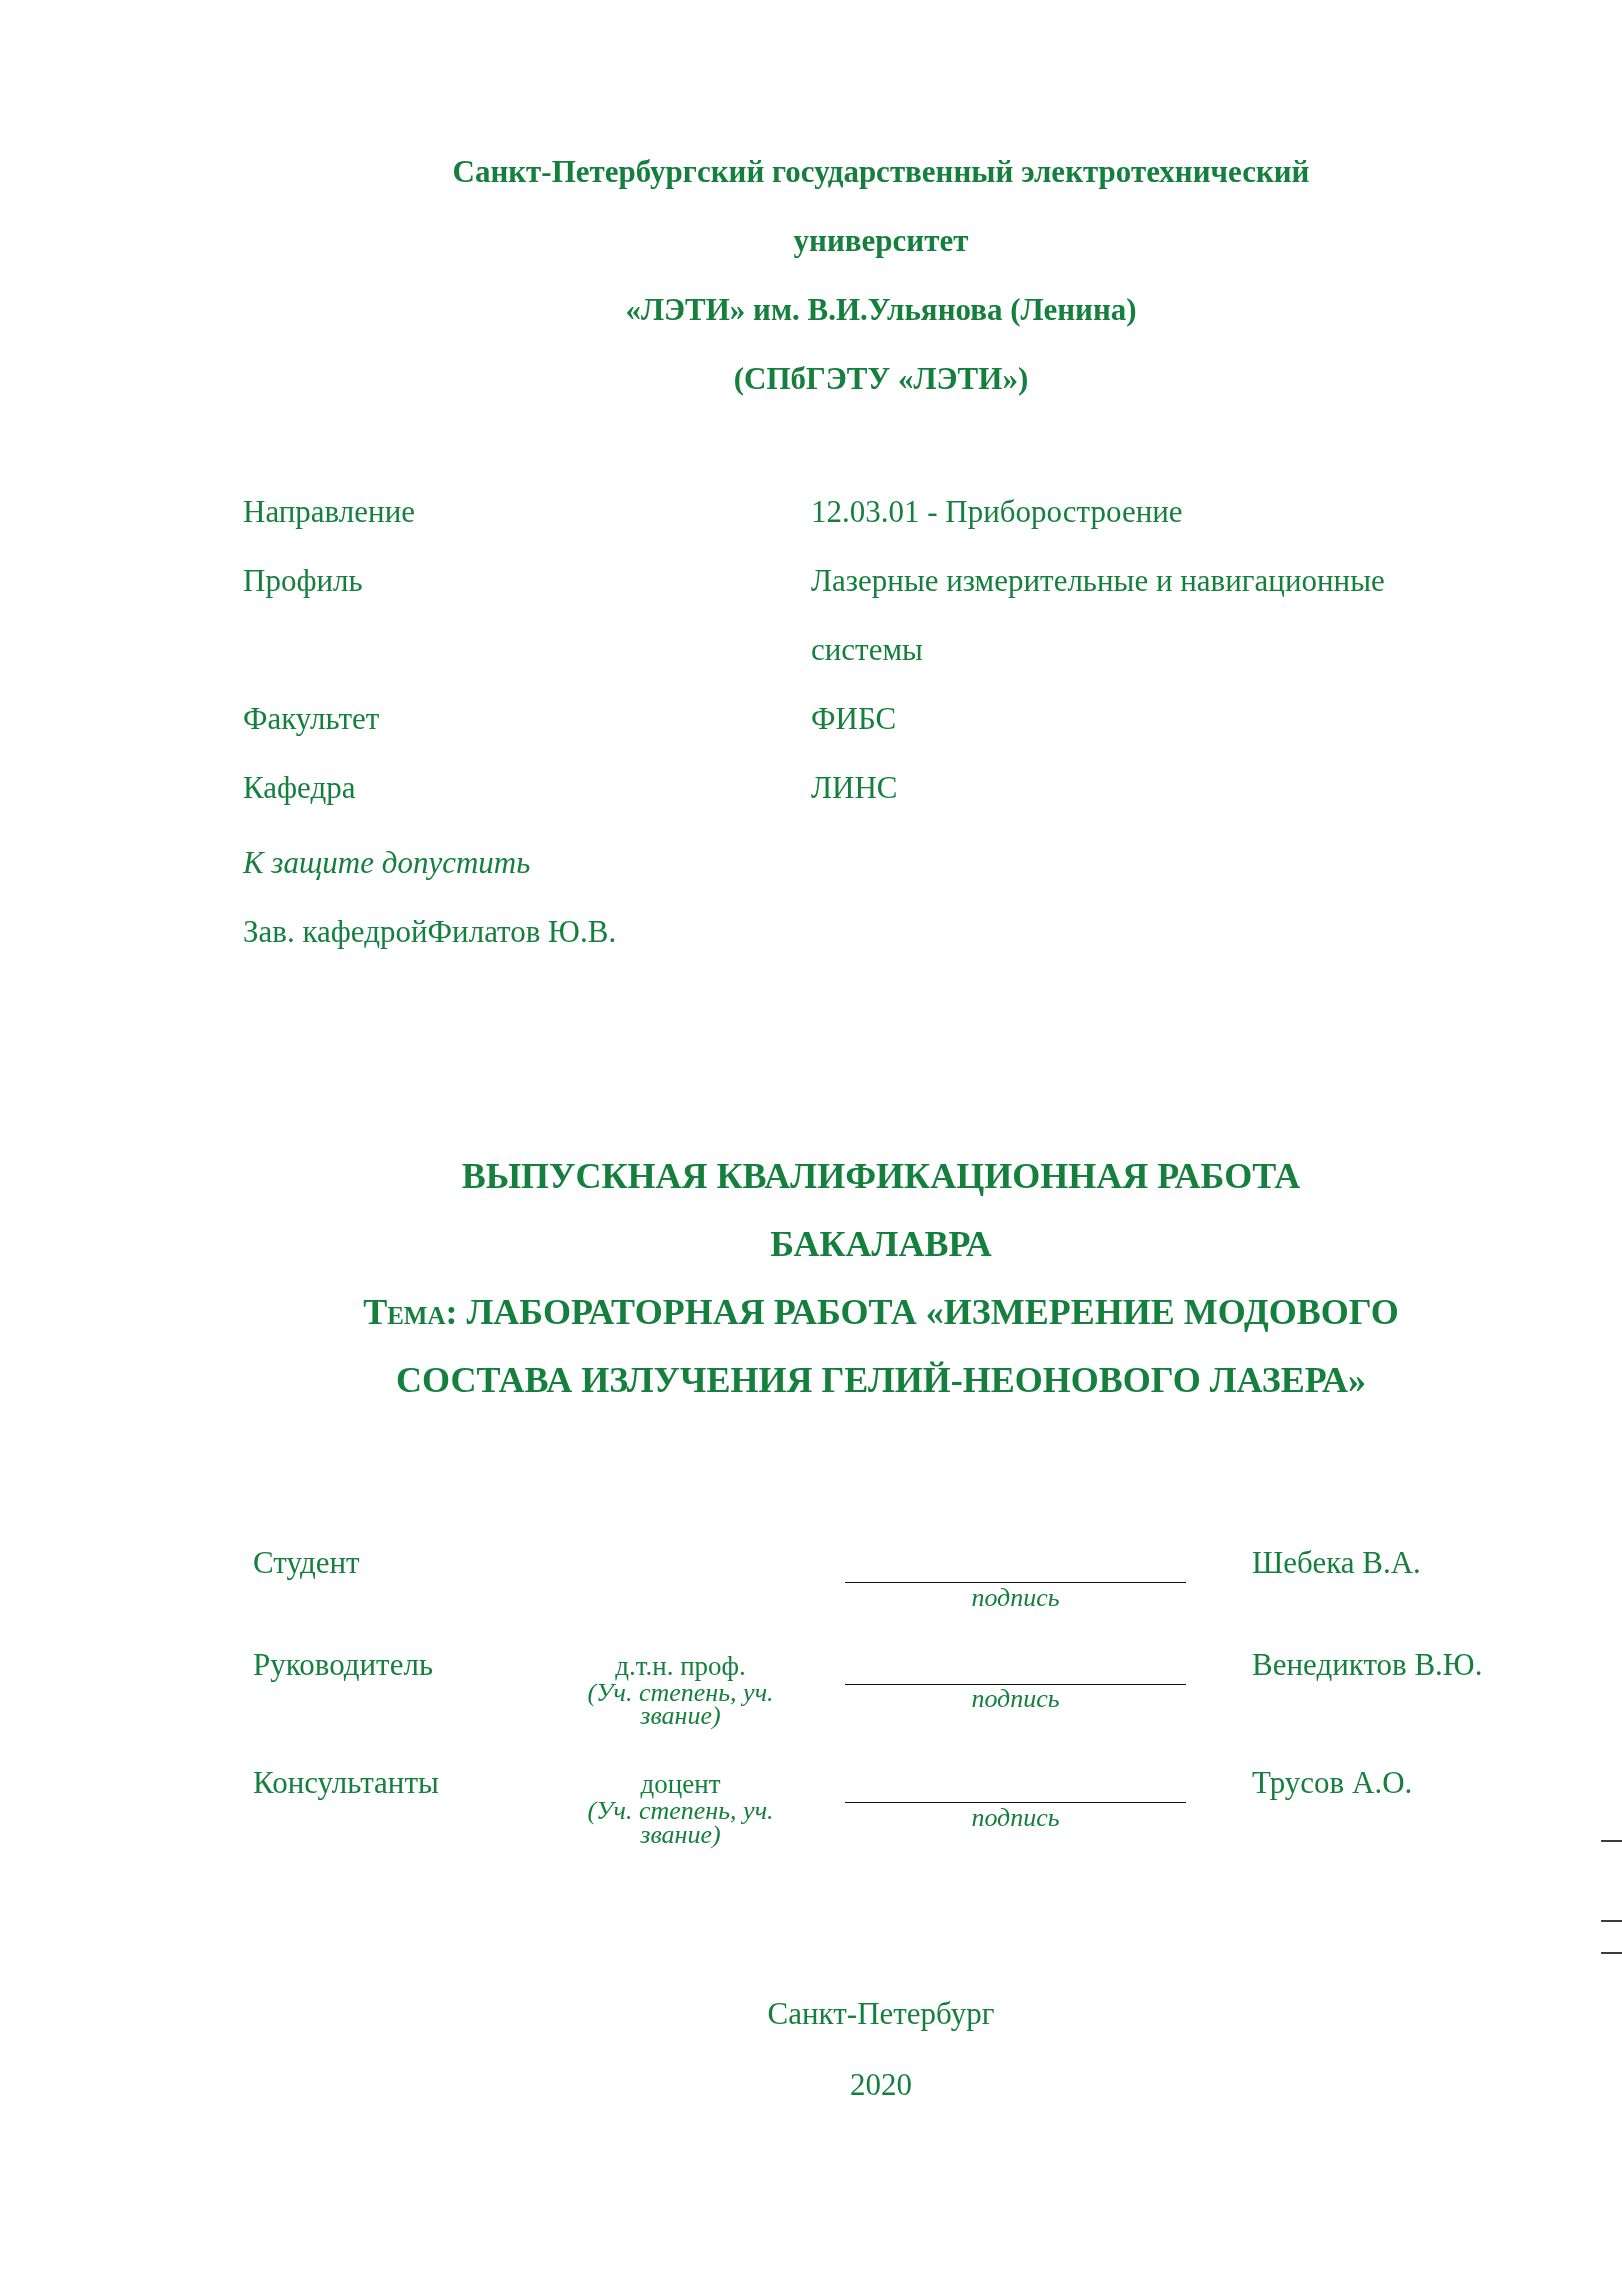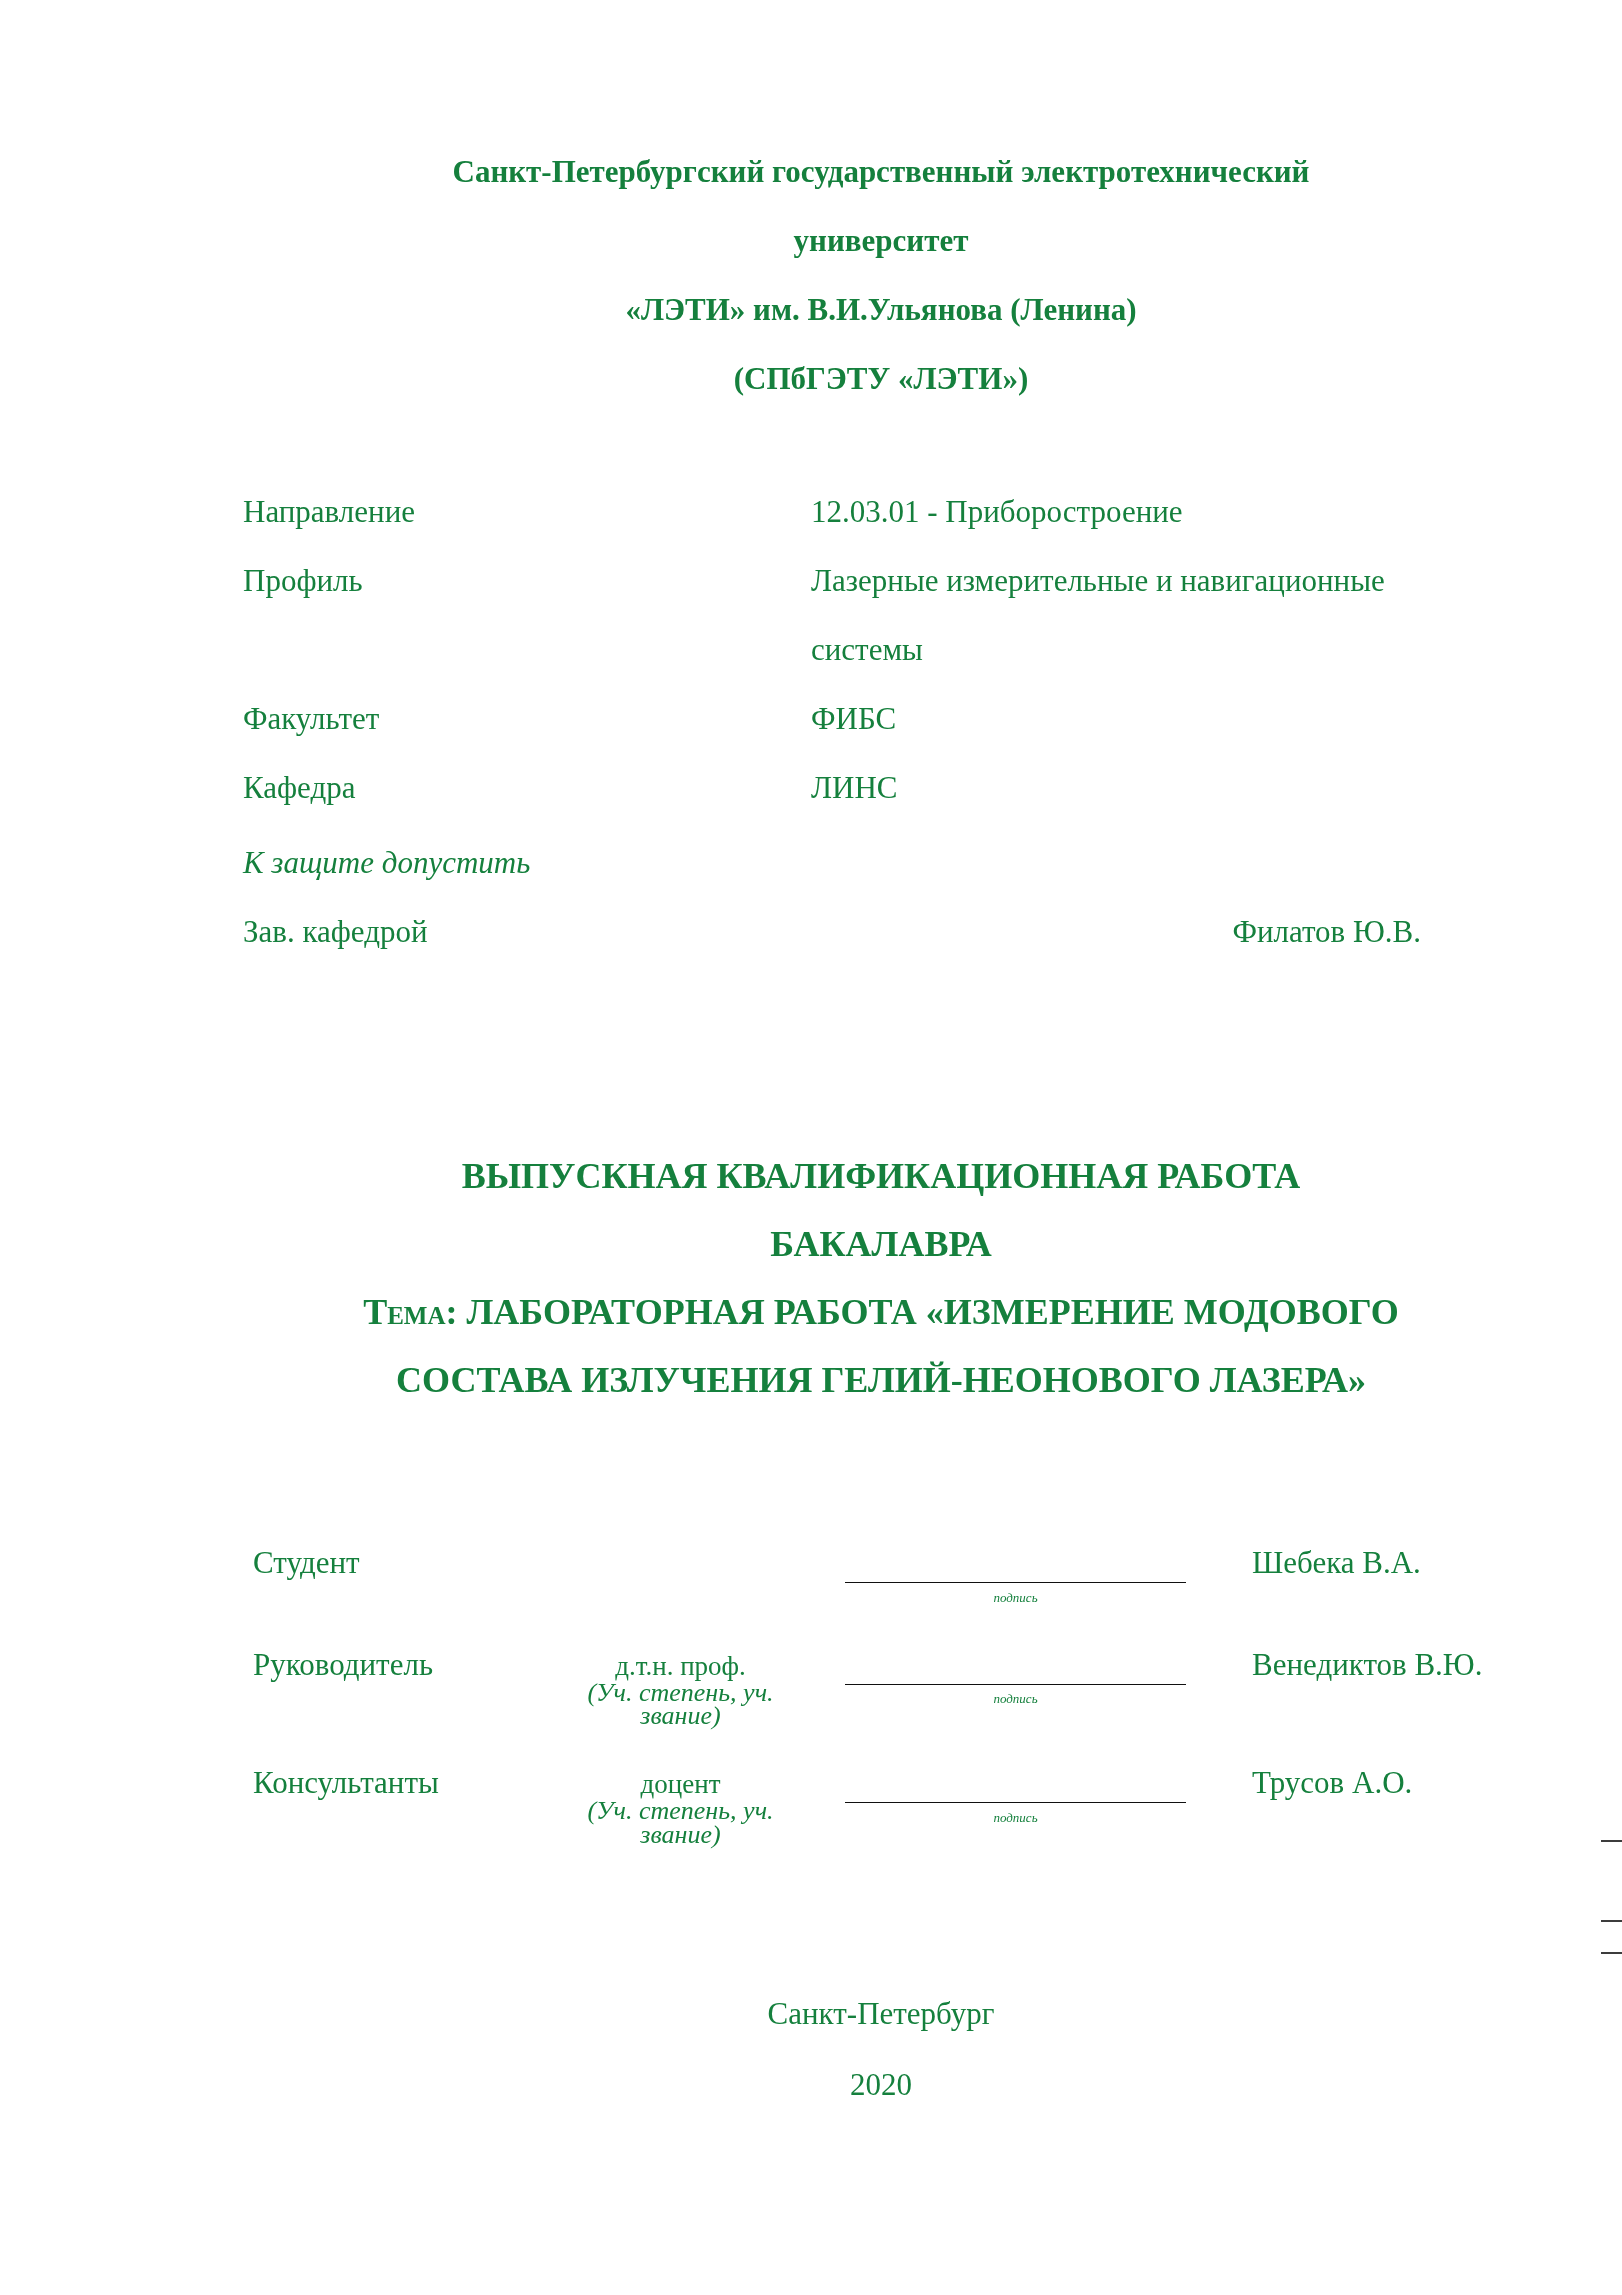--- a/index.html
+++ b/index.html
@@ -46,21 +46,20 @@
   .admission-block {
     position: absolute;
     top: 828px;
     left: 243px;
     width: 1276px;
     line-height: 69px;
   }
   .admission-line1 { font-style: italic; }
   .admission-line2 {
     display: flex;
-    justify-content: space-between;
     padding-right: 98px;
   }
   
   .title-block {
     position: absolute;
     top: 1142px;
     left: 243px;
     width: 1276px;
     text-align: center;
     font-weight: bold;
@@ -101,21 +100,21 @@
   .sig-line-wrap {
     width: 341px;
     margin-left: 31px;
     text-align: center;
   }
   .sig-line {
     height: 39px;
     border-bottom: 1.6px solid #111;
   }
   .sig-caption {
-    font-size: 13px;
+    font-size: 26px;
     font-style: italic;
     line-height: 25px;
     margin-top: 1.6px;
   }
   .sig-name {
     margin-left: 66px;
     line-height: 39px;
     white-space: nowrap;
   }
   

